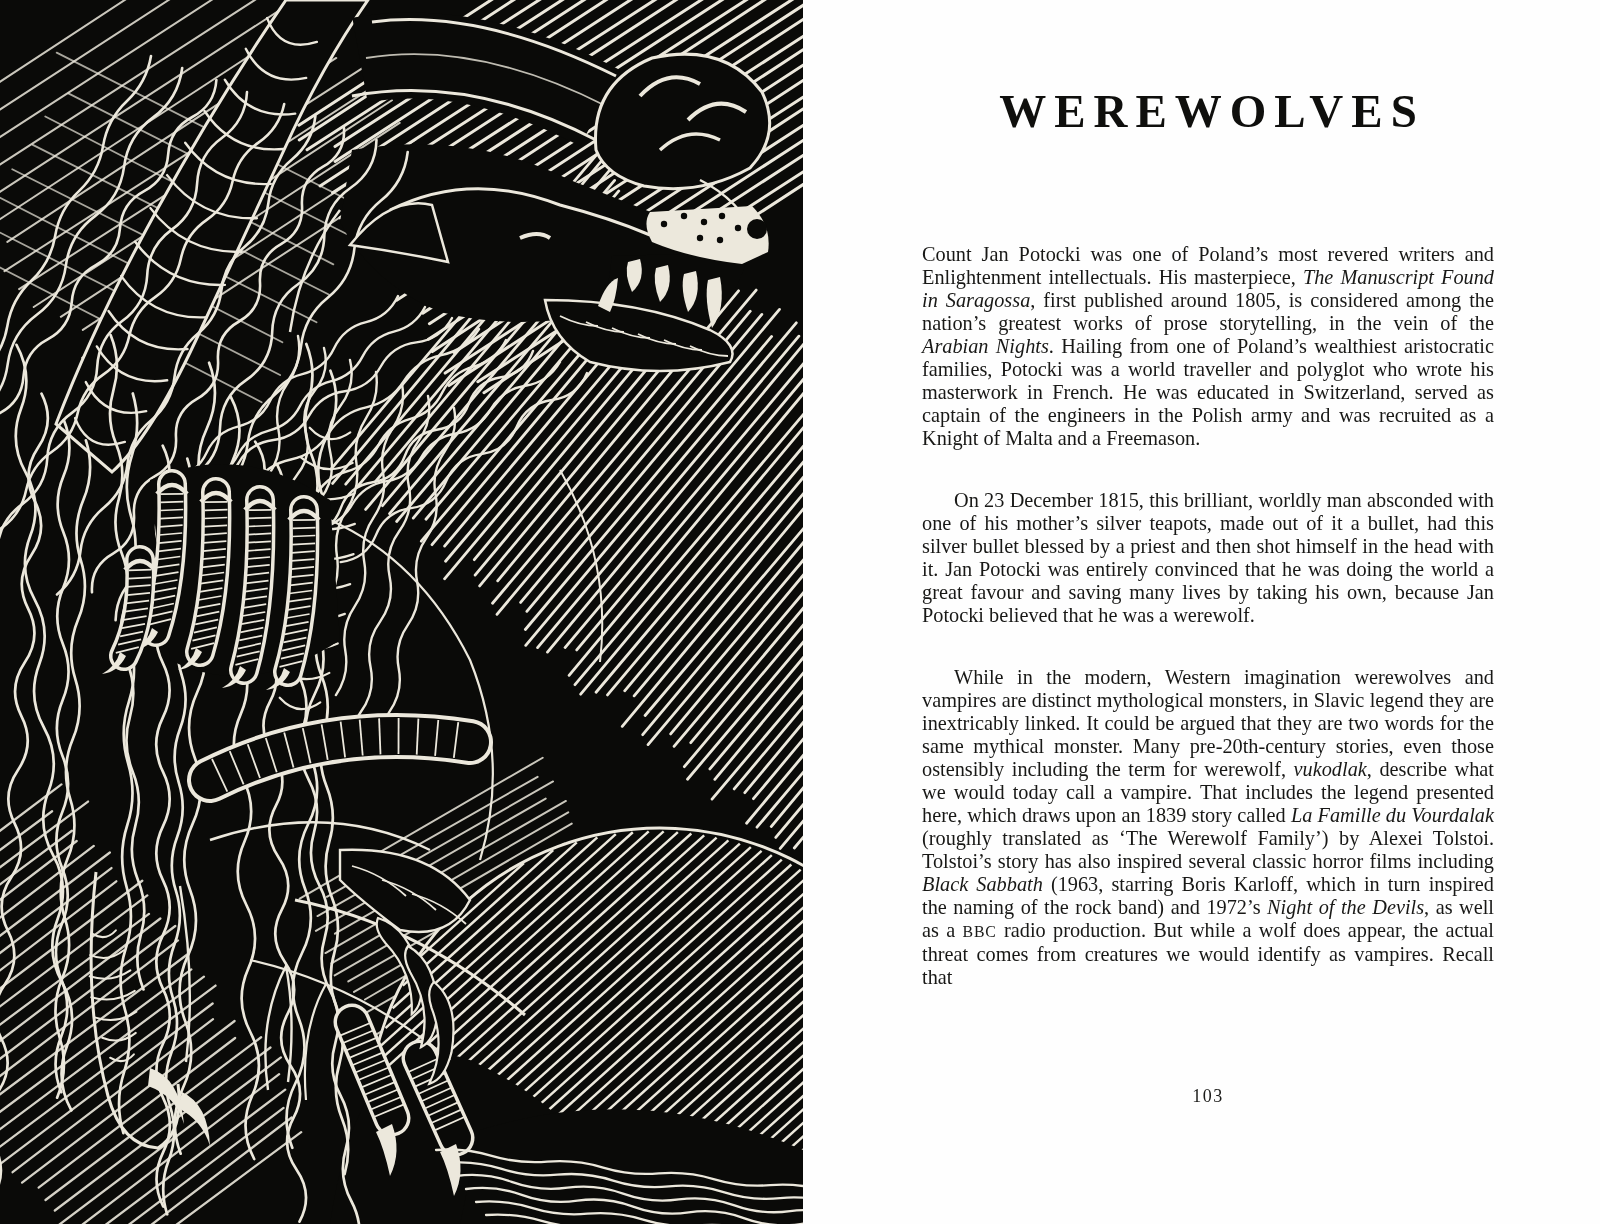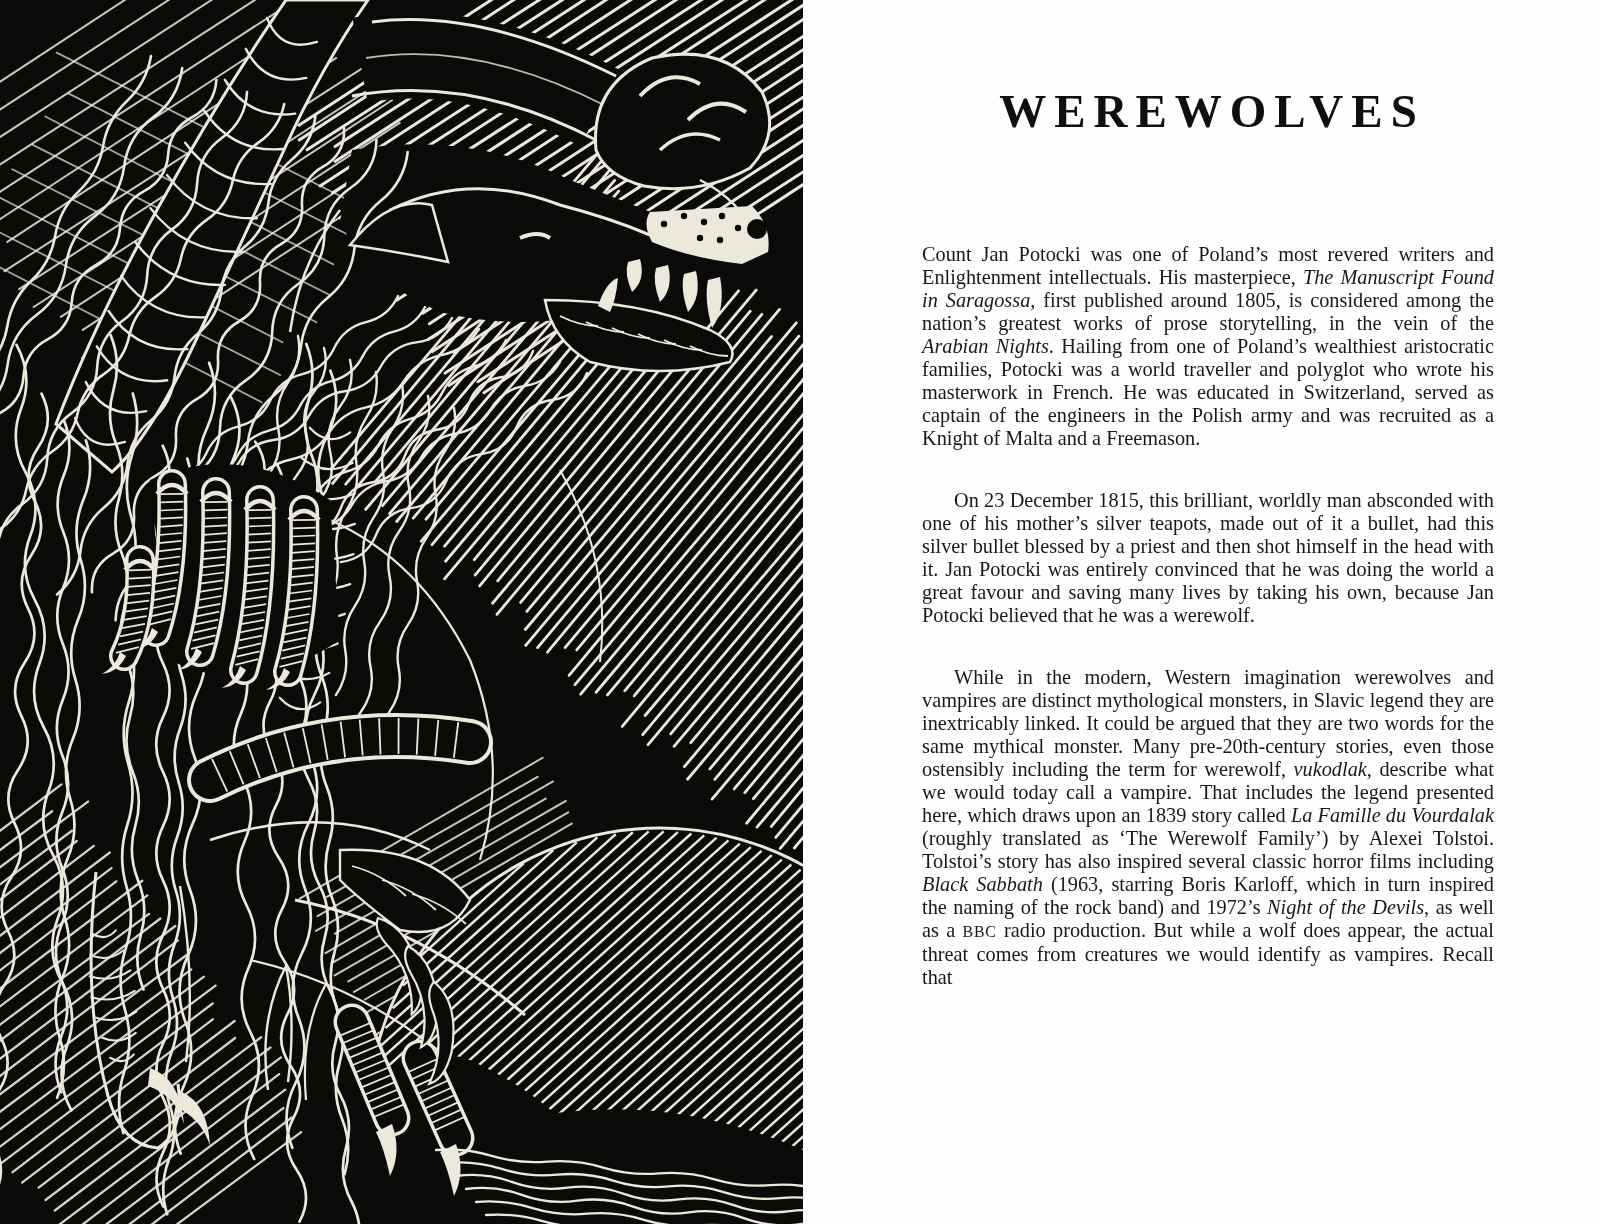--- a/index.html
+++ b/index.html
@@ -559,15 +559,16 @@
       </svg>
   </div>
 
   <div class="page-right">
     <h1 class="chapter-title">WEREWOLVES</h1>
     <div class="body-text">
         <p><span>Count Jan Potocki was one of Poland’s most revered writers and Enlightenment intellectuals. His masterpiece, </span><i>The Manuscript Found in Saragossa</i><span>, first published around 1805, is considered among the nation’s greatest works of prose storytelling, in the vein of the </span><i>Arabian Nights</i><span>. Hailing from one of Poland’s wealthiest aristocratic families, Potocki was a world traveller and polyglot who wrote his masterwork in French. He was educated in Switzerland, served as captain of the engineers in the Polish army and was recruited as a Knight of Malta and a Freemason.</span></p>
         <p class="indent"><span>On 23 December 1815, this brilliant, worldly man absconded with one of his mother’s silver teapots, made out of it a bullet, had this silver bullet blessed by a priest and then shot himself in the head with it. Jan Potocki was entirely convinced that he was doing the world a great favour and saving many lives by taking his own, because Jan Potocki believed that he was a werewolf.</span></p>
         <p class="indent"><span>While in the modern, Western imagination werewolves and vampires are distinct mythological monsters, in Slavic legend they are inextricably linked. It could be argued that they are two words for the same mythical monster. Many pre-20th-century stories, even those ostensibly including the term for werewolf, </span><i>vukodlak</i><span>, describe what we would today call a vampire. That includes the legend presented here, which draws upon an 1839 story called </span><i>La Famille du Vourdalak</i><span> (roughly translated as ‘The Werewolf Family’) by Alexei Tolstoi. Tolstoi’s story has also inspired several classic horror films including </span><i>Black Sabbath</i><span> (1963, starring Boris Karloff, which in turn inspired the naming of the rock band) and 1972’s </span><i>Night of the Devils</i><span>, as well as a </span><span class="sc">BBC</span><span> radio production. But while a wolf does appear, the actual threat comes from creatures we would identify as vampires. Recall that</span></p>
       </div>
+    <div class="page-number">103</div>
   </div>
 
 </div>
 
 </body></html>

